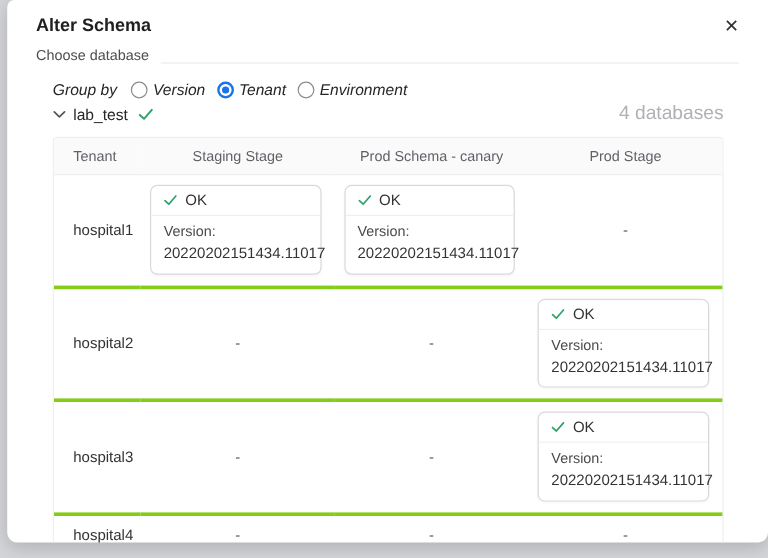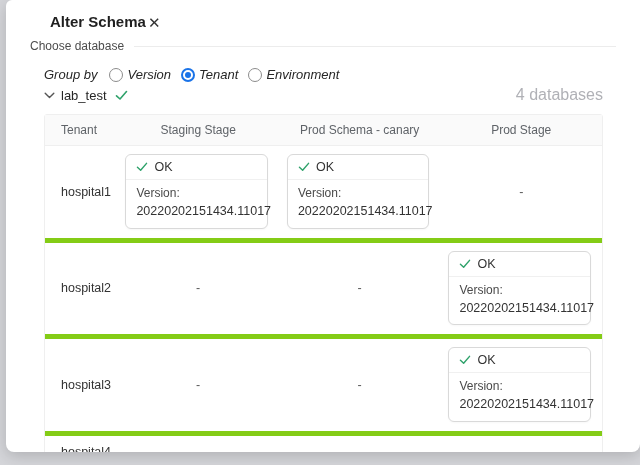--- a/index.html
+++ b/index.html
@@ -16,27 +16,27 @@
     width: 634px; height: 452px;
     background: #ffffff;
     border-radius: 6px 0 8px 8px;
     box-shadow: 0 4px 16px rgba(0,0,0,0.18);
     display: flex;
     flex-direction: column;
     overflow: hidden;
   }
   
   .modal-header { padding: 13px 22px 0 24px; }
-  .header-top { display: flex; align-items: flex-start; justify-content: flex-start; margin-left: 20px; }
+  .header-top { display: flex; align-items: flex-start; justify-content: space-between; }
   .modal-title { font-size: 15px; font-weight: 700; color: #1f1f1f; }
   .close-btn {
     background: none; border: none; cursor: pointer;
     font-size: 15px; color: #333; line-height: 1; padding: 2px;
   }
-  .subtitle-row { display: flex; align-items: center; margin-top: 7px; }
+  .subtitle-row { display: flex; align-items: flex-end; margin-top: 7px; }
   .modal-subtitle { font-size: 12px; color: #4d4d4d; white-space: nowrap; }
   .subtitle-line { flex: 1; height: 1px; background: #ececec; margin-left: 10px; margin-right: 2px; }
   
   .modal-body { padding: 14px 37px 0 38px; flex: 1; }
   .groupby-row { display: flex; align-items: center; font-size: 13px; font-style: italic; }
   .groupby-label { margin-right: 12px; }
   .radio-option { display: flex; align-items: center; margin-right: 10px; cursor: pointer; }
   .radio-circle {
     width: 14px; height: 14px; border-radius: 50%;
     border: 1px solid #8c8c8c; background: #fff;
@@ -60,21 +60,21 @@
     table-layout: fixed; font-size: 12.5px;
   }
   .db-table col.c-tenant { width: 13%; }
   .db-table col.c-stage  { width: 29%; }
   .db-table thead th {
     background: #fafafa; color: #5f6368; font-weight: 500; font-size: 12px;
     padding: 8px 6px; border-bottom: 1px solid #efefef; text-align: center;
   }
   .db-table thead th.th-tenant { text-align: left; padding-left: 16px; }
   .db-table tbody td {
-    border-bottom: 5px solid #84cc16; vertical-align: middle;
+    border-bottom: 3px solid #84cc16; vertical-align: middle;
     text-align: center; color: #595959; padding: 2px 4px;
   }
   .db-table tbody tr:last-child td { border-bottom: none; }
   .td-tenant { text-align: left !important; padding-left: 16px !important; color: #333 !important; }
   .dash { color: #595959; }
   
   .status-card {
     border: 1px solid #d9d9d9; border-radius: 6px; background: #fff;
     margin: 6px 7px 7px 4px; text-align: left; cursor: pointer;
     box-shadow: 0 1px 2px rgba(0,0,0,0.03);

